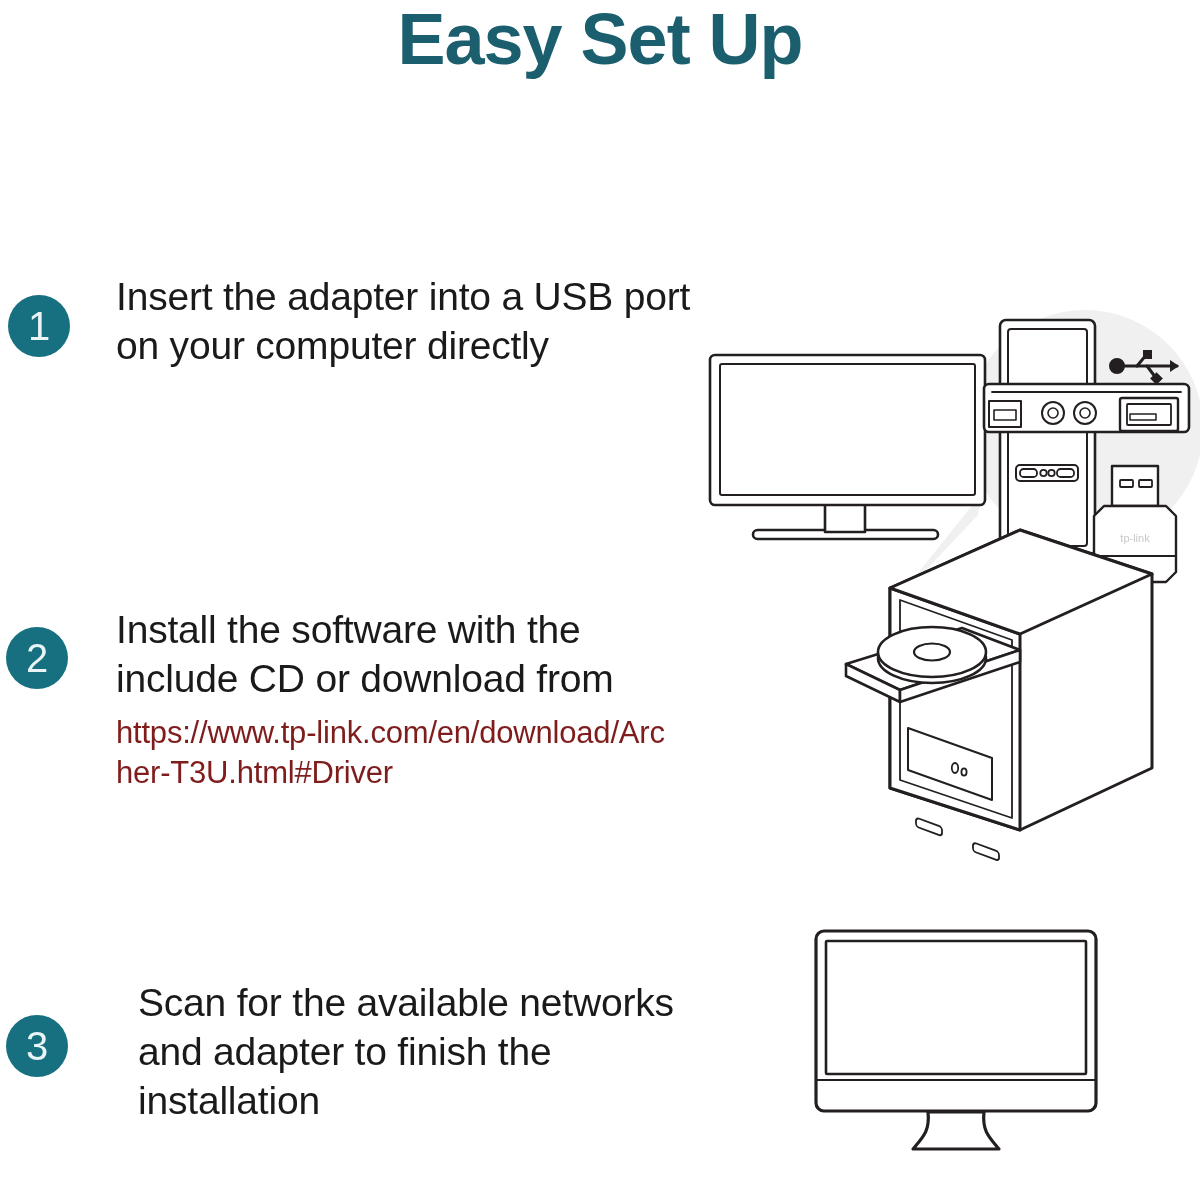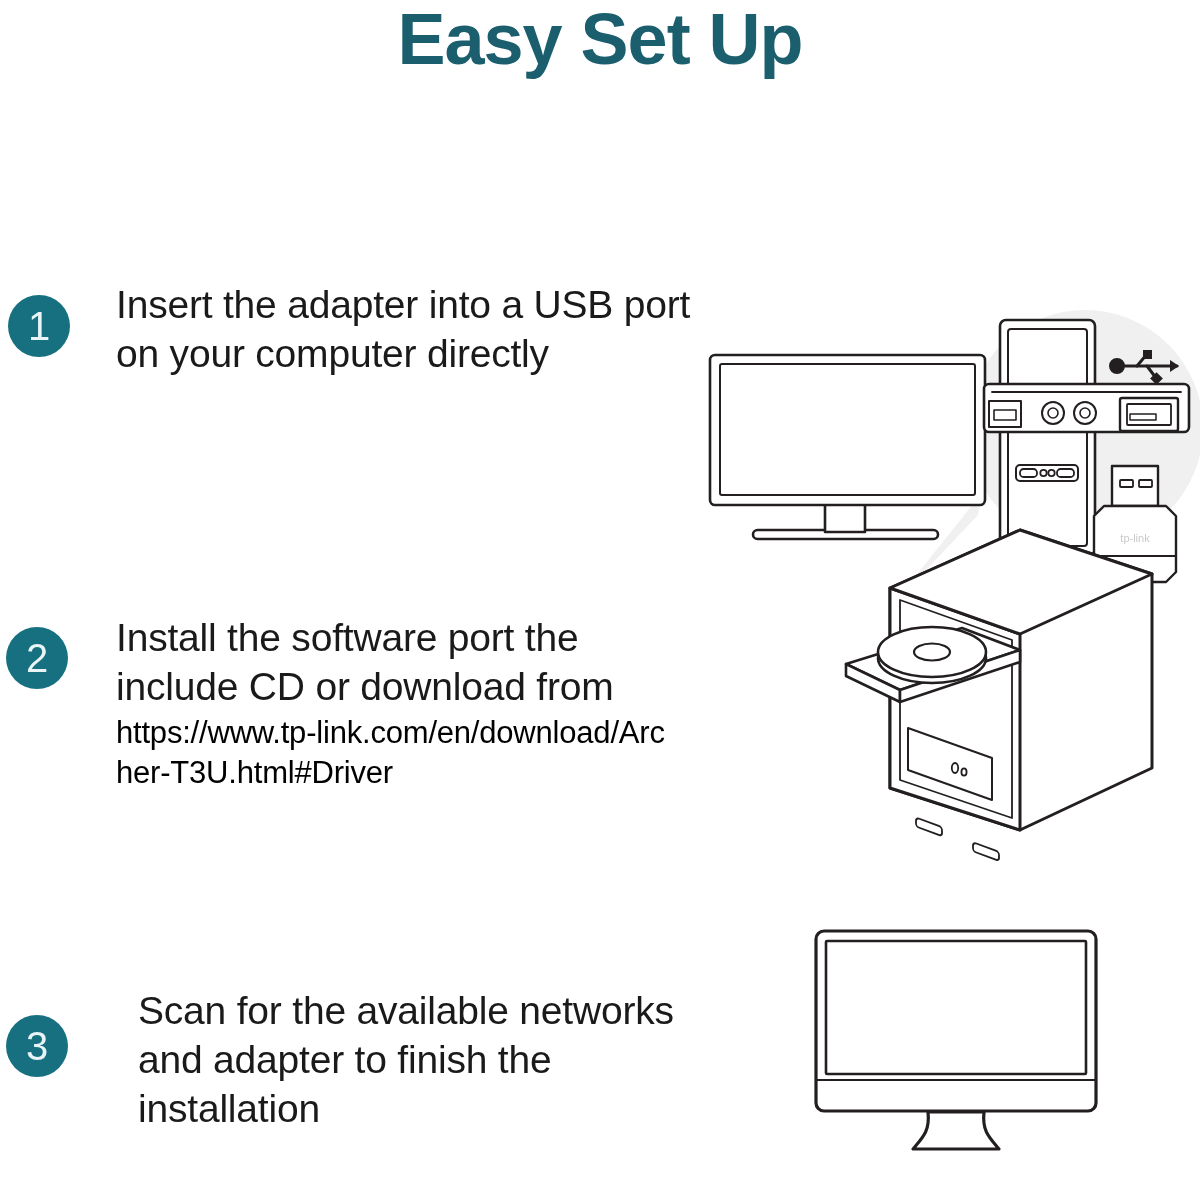--- a/index.html
+++ b/index.html
@@ -58,21 +58,20 @@
   #step-2 .badge { left: 6px;  top: 127px; }
   #step-3 .badge { left: 6px;  top: 115px; }
 
   .step-text {
     position: absolute;
     color: #1a1a1a;
     font-size: 39px;
     line-height: 49px;
     font-weight: 400;
     letter-spacing: -0.2px;
-    margin-top: 8px;
   }
   #step-1 .step-text { left: 116px; top: 22px; width: 600px; }
   #step-2 .step-text { left: 116px; top: 105px; width: 580px; }
   #step-3 .step-text { left: 138px; top: 78px; width: 540px; }
 
   .step-link {
     position: absolute;
     left: 116px;
     top: 213px;
     width: 560px;
@@ -169,23 +168,23 @@
         <text x="435" y="372" font-size="11" fill="#c9c9c9" stroke="none" text-anchor="middle" font-family="Liberation Sans, sans-serif">tp-link</text>
       </g>
     </svg>
   </div>
 </div>
 
 <div class="step" id="step-2">
 
   <div class="badge" style="background: rgb(22, 112, 127);">2</div>
 
-  <div class="step-text">Install the software port the include CD or download from</div>
-
-  <a class="step-link" href="#" style="color: #000000;">https://www.tp-link.com/en/download/Archer-T3U.html#Driver</a>
+  <div class="step-text">Install the software with the include CD or download from</div>
+
+  <a class="step-link" href="#" style="color: #7f1d1d;">https://www.tp-link.com/en/download/Archer-T3U.html#Driver</a>
 
   <div class="art" id="art-2">
     <svg width="500" height="380" viewBox="0 0 500 380" fill="none">
       <g stroke="#231f20" stroke-width="3" fill="#ffffff" stroke-linejoin="round" stroke-linecap="round">
 
         <path d="M190 88 L320 30 L452 74 L452 268 L320 330 L190 288 Z"></path>
 
         <path d="M190 88 L320 134 L320 330 L190 288 Z"></path>
 
         <path d="M190 88 L320 30 L452 74 L320 134 Z"></path>

